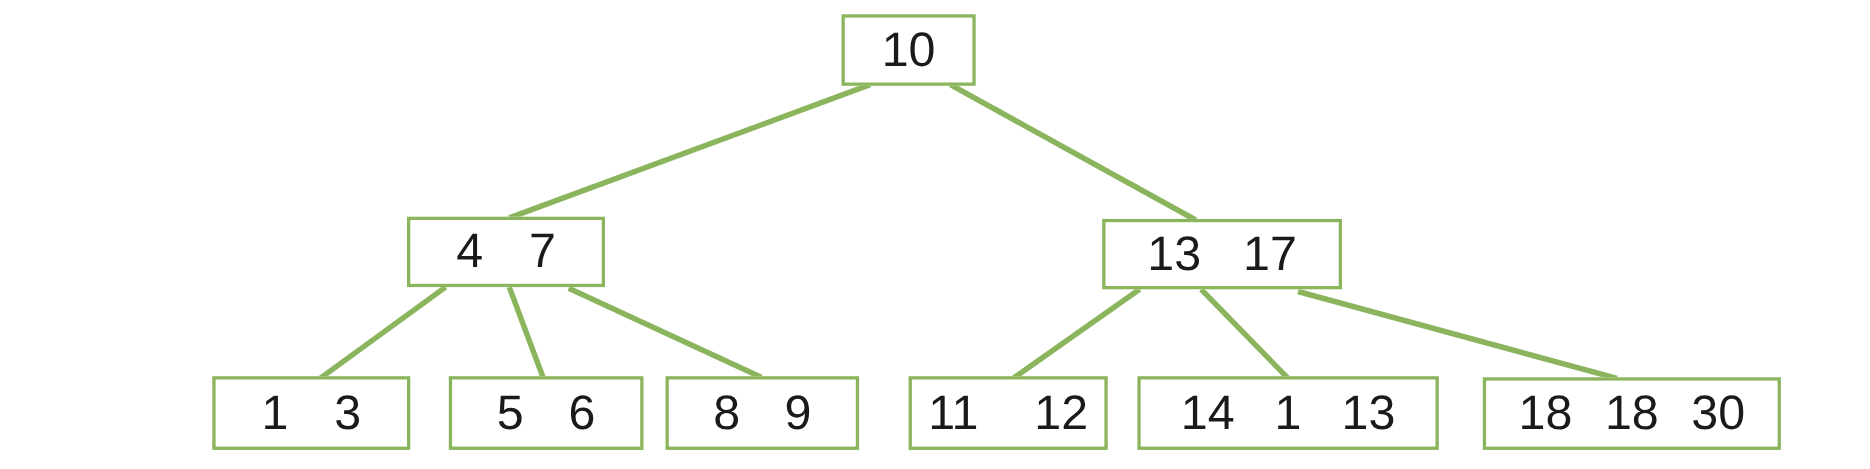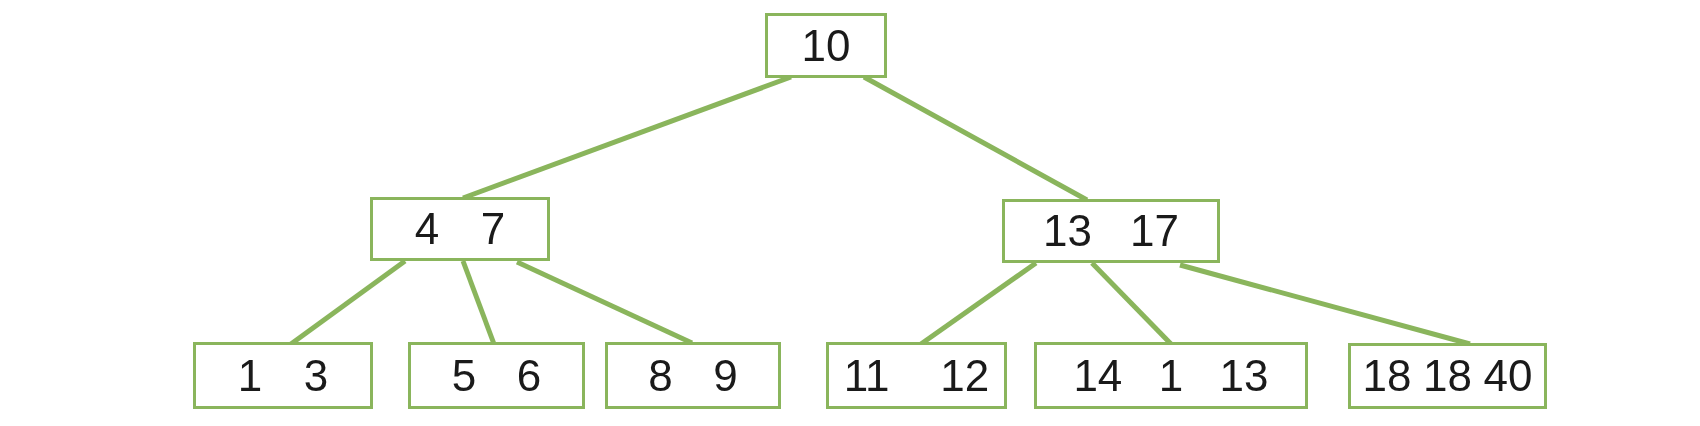--- a/index.html
+++ b/index.html
@@ -32,21 +32,21 @@
   .node .key { display: inline-block; }
   
   .n-root          { left: 765px;  top: 13px;  width: 122px; height: 65px; }
   .n-internal-left { left: 370px;  top: 197px; width: 180px; height: 64px; }
   .n-internal-right{ left: 1002px; top: 199px; width: 218px; height: 64px; }
   .n-leaf-1        { left: 193px;  top: 342px; width: 180px; height: 67px; }
   .n-leaf-2        { left: 408px;  top: 342px; width: 177px; height: 67px; }
   .n-leaf-3        { left: 605px;  top: 342px; width: 176px; height: 67px; }
   .n-leaf-4        { left: 826px;  top: 342px; width: 181px; height: 67px; gap: 36px; }
   .n-leaf-5        { left: 1034px; top: 342px; width: 274px; height: 67px; }
-  .n-leaf-6        { left: 1348px; top: 343px; width: 199px; height: 66px; }
+  .n-leaf-6        { left: 1348px; top: 343px; width: 271px; height: 66px; }
 </style>
 </head>
 <body>
 
 <div class="canvas" style="--node-border: #8ab55c; --node-fill: #ffffff; --text-color: #1a1a1a;">
 
   <svg class="edges-layer" viewBox="0 0 1700 426" xmlns="http://www.w3.org/2000/svg">
     <line x1="791" y1="77" x2="463" y2="198" stroke-width="5" stroke="#8ab55c"></line>
     <line x1="864" y1="77" x2="1087" y2="200" stroke-width="5" stroke="#8ab55c"></line>
     <line x1="405" y1="261" x2="291" y2="344" stroke-width="5" stroke="#8ab55c"></line>
@@ -85,16 +85,16 @@
       <span class="key">12</span>
     </div>
   <div class="node n-leaf-5">
       <span class="key">14</span>
       <span class="key">1</span>
       <span class="key">13</span>
     </div>
   <div class="node n-leaf-6">
       <span class="key">18</span>
       <span class="key">18</span>
-      <span class="key">40</span>
+      <span class="key">30</span>
     </div>
 
 </div>
 
 </body></html>

